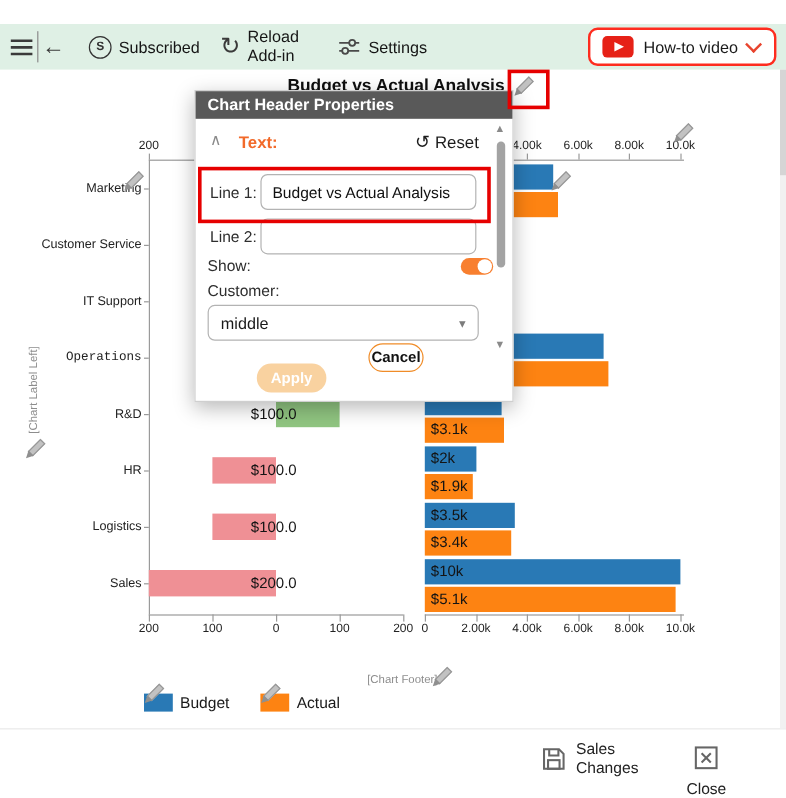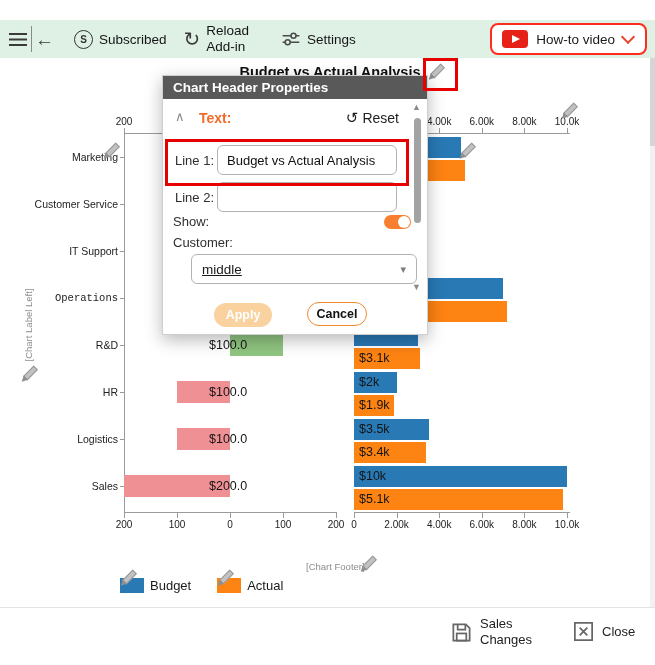--- a/index.html
+++ b/index.html
@@ -53,21 +53,21 @@
        font-size:13px;padding:0 9px;box-sizing:border-box;outline:none;
        font-family:"Liberation Sans","DejaVu Sans",sans-serif;color:#111;}
   .toggle{position:absolute;width:27px;height:14px;border-radius:8px;background:#f87f2f;cursor:pointer;}
   .toggle::after{content:"";position:absolute;right:1px;top:1px;width:12px;height:12px;border-radius:50%;background:#fff;}
   .dropdown{position:absolute;width:226px;height:30px;border:1px solid #b3b3b3;border-radius:6px;
             display:flex;align-items:center;font-size:13.5px;padding-left:10px;box-sizing:border-box;cursor:pointer;}
   .dd-arrow{position:absolute;right:10px;color:#7c7c7c;font-size:11px;}
   .btn{position:absolute;height:24px;border-radius:13px;font-size:12.5px;font-weight:bold;
        display:flex;align-items:center;justify-content:center;cursor:pointer;box-sizing:border-box;}
   .btn-apply{left:51px;top:227px;width:58px;background:#f9d2a0;color:#fff;}
-  .btn-cancel{left:144px;top:226px;width:60px;background:#fff;border:1.5px solid #f08c28;color:#111;}
+  .btn-cancel{left:144px;top:210px;width:46px;background:#fff;border:1.5px solid #f08c28;color:#111;}
   .m-scroll-thumb{position:absolute;left:251px;width:7px;border-radius:4px;background:#a3a3a3;}
   .m-scroll-arrow{position:absolute;left:249px;font-size:9px;color:#8a8a8a;}
   .redbox{position:absolute;border:3px solid #e60000;z-index:30;pointer-events:none;}
   
   .footer-divider{position:absolute;left:0;top:607px;width:655px;height:1px;background:#e3e3e3;}
   .footer-bar{position:absolute;left:0;top:608px;width:655px;height:57px;background:#fff;}
   .fbtn{position:absolute;display:flex;align-items:center;gap:7px;cursor:pointer;font-size:13px;color:#222;}
   .page-scroll{position:absolute;right:0;top:58px;width:5px;height:549px;background:#f1f1f1;z-index:3;}
   .page-scroll-thumb{position:absolute;top:0;width:5px;height:88px;background:#d5d5d5;}
 </style>
@@ -243,21 +243,21 @@
     <div class="m-scroll-thumb" style="top:42px;height:105px;"></div>
     <span class="m-scroll-arrow" style="top:206px;">▼</span>
 
     <span class="m-abs fld-label" style="left:12px;top:77px;">Line 1:</span>
     <input class="fld" style="left: 54px; top: 69px;" value="Budget vs Actual Analysis">
     <span class="m-abs fld-label" style="left:12px;top:114px;">Line 2:</span>
     <input class="fld" style="left: 54px; top: 106px;" value="">
     <span class="m-abs fld-label" style="left:10px;top:138px;">Show:</span>
     <div class="toggle" style="left:221px;top:139px;"></div>
     <span class="m-abs fld-label" style="left:10px;top:159px;">Customer:</span>
-    <div class="dropdown" style="left:28px;top:178px;text-decoration:underline;">
+    <div class="dropdown" style="left:10px;top:178px;">
       <span>middle</span>
       <span class="dd-arrow">▾</span>
     </div>
     <div class="btn btn-apply">Apply</div>
     <div class="btn btn-cancel">Cancel</div>
 
     <div class="redbox" style="left:2px;top:63px;width:238px;height:41px;"></div>
   </div>
 
   <div class="redbox" style="left:423px;top:58px;width:29px;height:27px;"></div>
@@ -270,21 +270,21 @@
   <div class="footer-bar">
     <div class="fbtn" style="left:450px;top:8px;">
       <svg width="23" height="23" viewBox="0 0 24 24" fill="none" stroke="#666" stroke-width="1.8">
         <path d="M3.5 3.5h13l4 4v13h-17z"></path>
           <path d="M8 3.5v5.5h8V3.5"></path>
           <rect x="7" y="13" width="10" height="7.5"></rect>
       </svg>
       <span style="line-height:16px;"><span>Sales</span><br>
       <span>Changes</span></span>
     </div>
-    <div class="fbtn" style="left:572px;top:12px;">
+    <div class="fbtn" style="left:572px;top:12px;flex-direction:column;">
       <svg width="23" height="23" viewBox="0 0 24 24" fill="none" stroke="#666" stroke-width="1.8">
         <rect x="3" y="3" width="18" height="18"></rect>
           <path d="M8 8l8 8M16 8l-8 8"></path>
       </svg>
       <span>Close</span>
     </div>
   </div>
 </div>
 
 </body></html>

